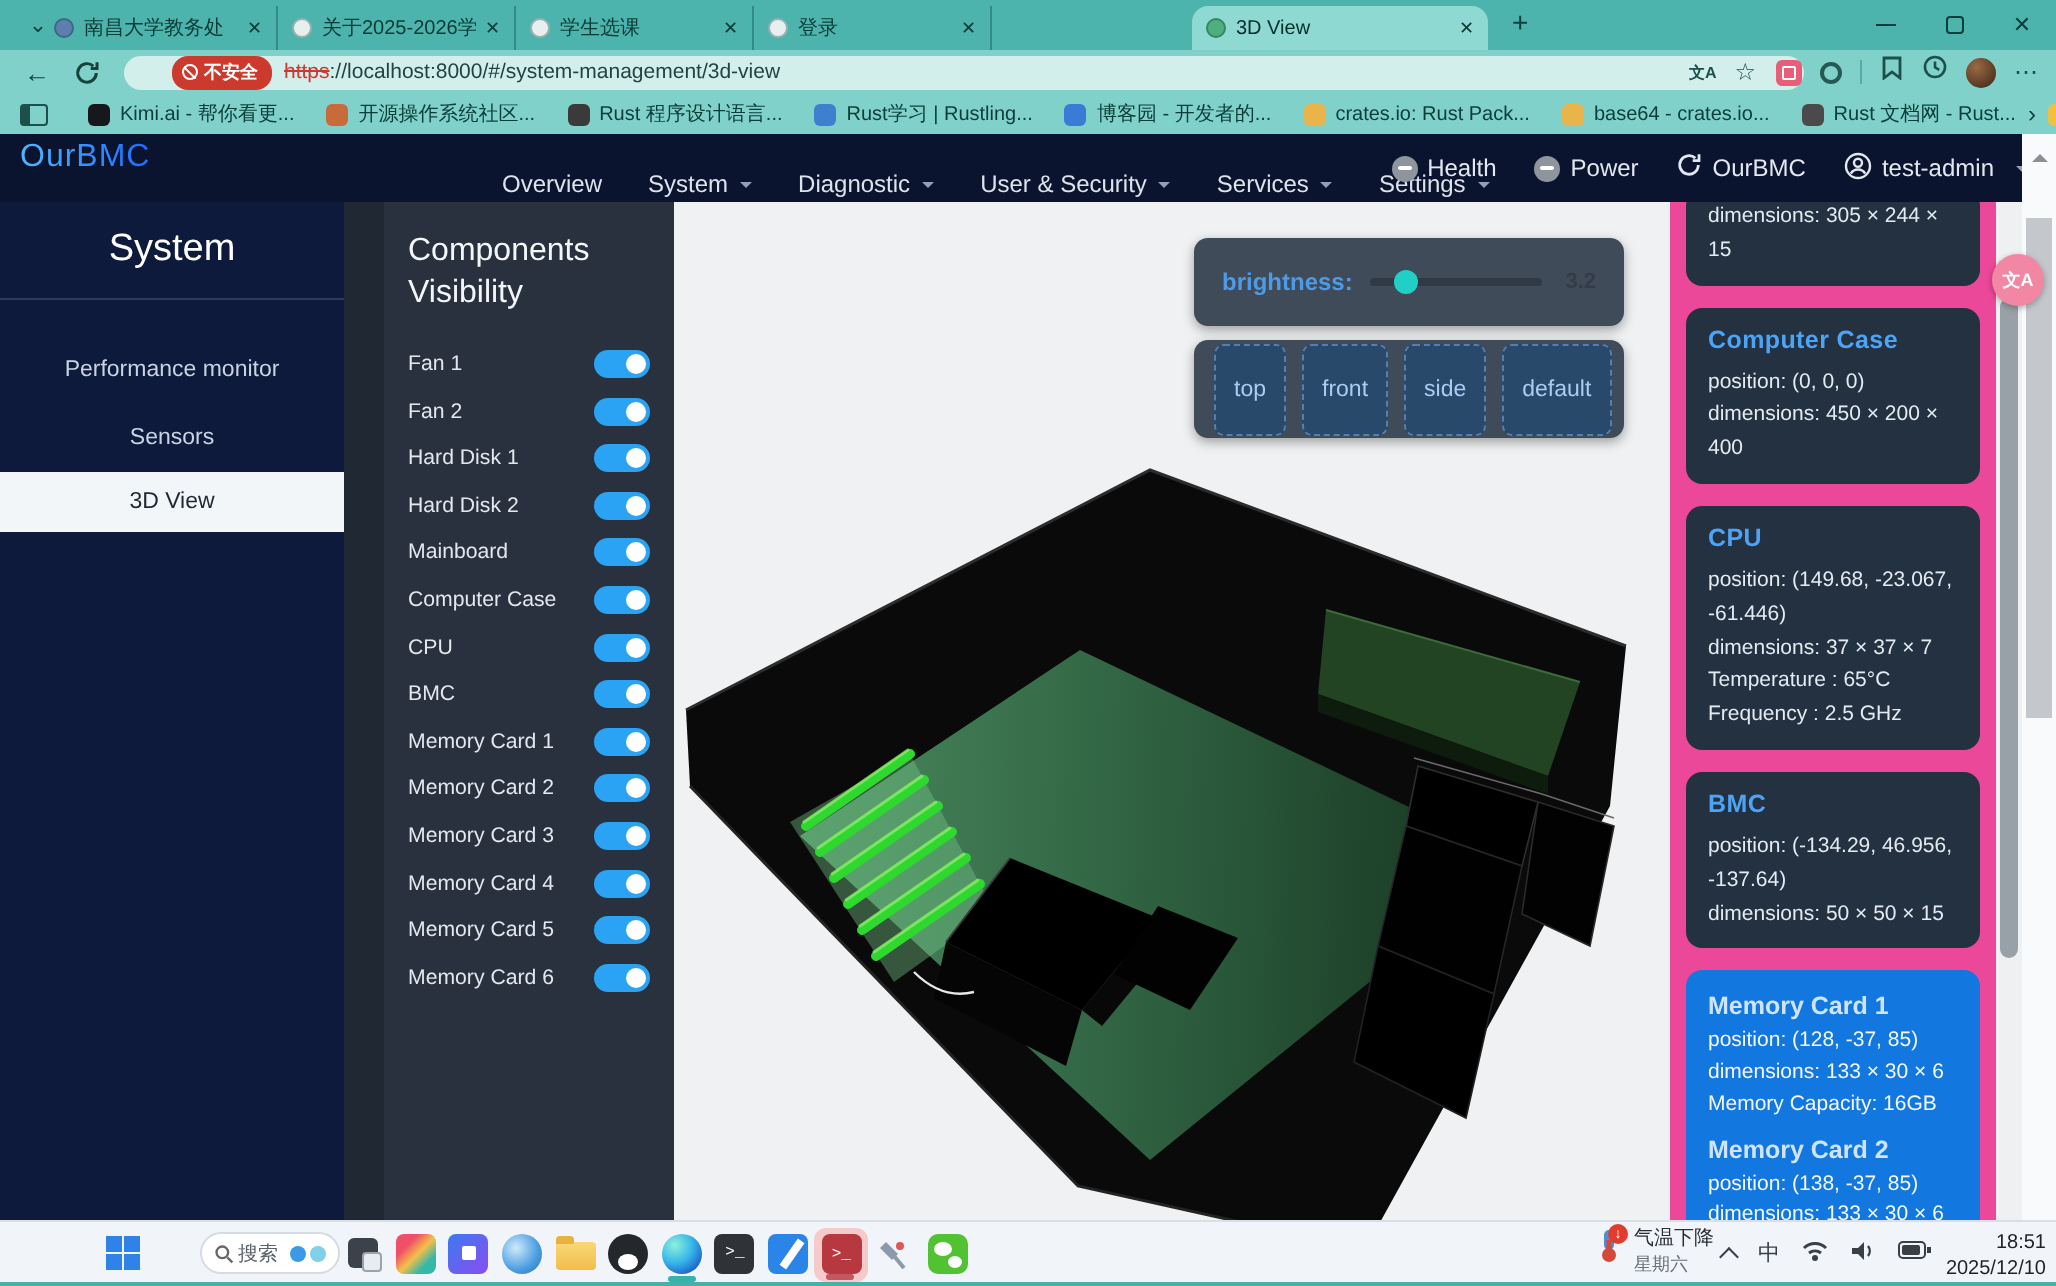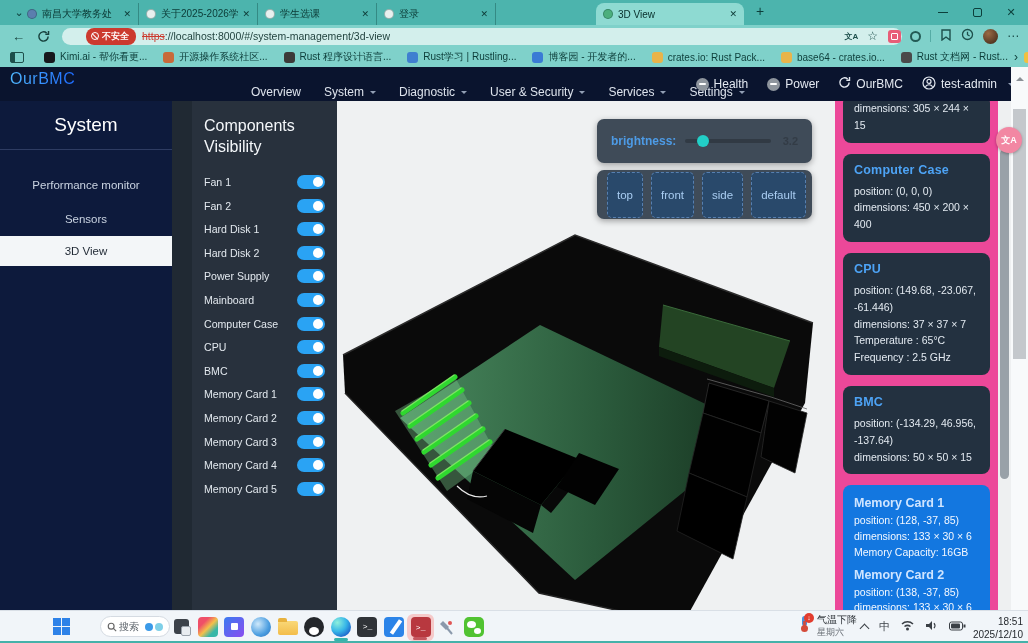--- a/index.html
+++ b/index.html
@@ -396,24 +396,20 @@
     <div class="comp-row">
       <span>Hard Disk 1</span>
       <span class="toggle on"></span>
     </div>
 
     <div class="comp-row">
       <span>Hard Disk 2</span>
       <span class="toggle on"></span>
     </div>
 
-    <div class="comp-row">
-      <span>Power Supply</span>
-      <span class="toggle on"></span>
-    </div>
 
     <div class="comp-row">
       <span>Mainboard</span>
       <span class="toggle on"></span>
     </div>
 
     <div class="comp-row">
       <span>Computer Case</span>
       <span class="toggle on"></span>
     </div>
@@ -446,20 +442,24 @@
     <div class="comp-row">
       <span>Memory Card 4</span>
       <span class="toggle on"></span>
     </div>
 
     <div class="comp-row">
       <span>Memory Card 5</span>
       <span class="toggle on"></span>
     </div>
 
+    <div class="comp-row">
+      <span>Memory Card 6</span>
+      <span class="toggle on"></span>
+    </div>
 
 </div>
 
 <div class="canvas">
   <svg width="498" height="509" viewBox="0 0 498 509">
     <defs>
       <linearGradient id="gboard" gradientUnits="userSpaceOnUse" x1="63" y1="317" x2="423" y2="329">
         <stop offset="0" stop-color="#4a8a5f"></stop>
           <stop offset="0.55" stop-color="#2b5b3c"></stop>
           <stop offset="1" stop-color="#16321f"></stop>

